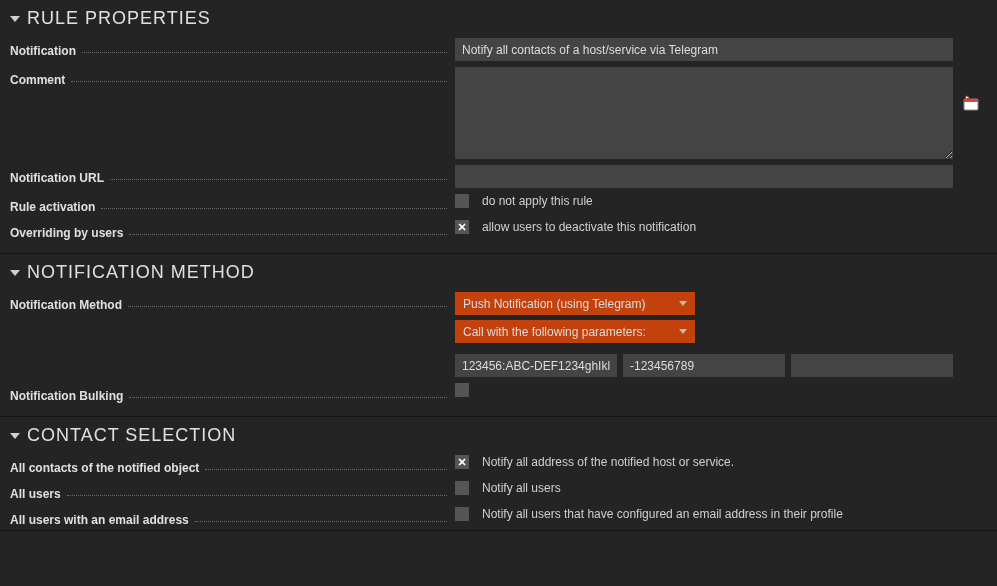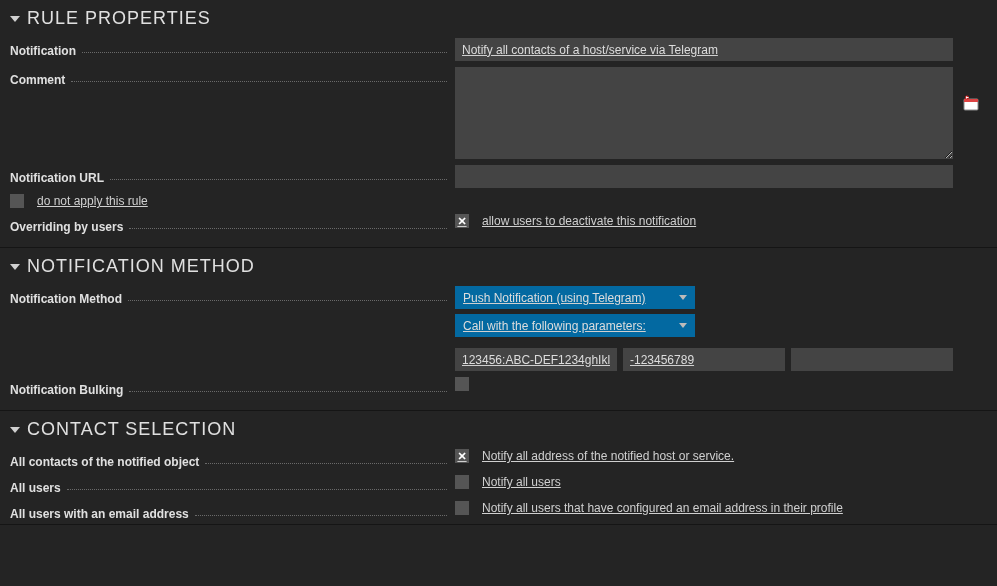--- a/index.html
+++ b/index.html
@@ -57,21 +57,20 @@
   height: 1px;
   position: relative;
   top: -2px;
 }
 .ctrl-col {
   flex: 1;
   display: flex;
   flex-direction: column;
   gap: 5px;
   position: relative;
-  text-decoration: underline;
 }
 .inline-row {
   display: flex;
   align-items: center;
   gap: 13px;
 }
 input.txt {
   background: #444;
   border: none;
   color: #ddd;
@@ -112,21 +111,21 @@
   color: #fff;
   font-size: 11px;
   font-weight: bold;
   line-height: 1;
 }
 .cb-label {
   color: #d0d0d0;
   cursor: pointer;
 }
 .select {
-  background: #0369a1;
+  background: #c2410c;
   border: none;
   color: #ddd;
   font-size: 12px;
   padding: 4px 28px 4px 8px;
   height: 23px;
   display: inline-flex;
   align-items: center;
   position: relative;
   cursor: pointer;
   min-width: 240px;
@@ -199,20 +198,24 @@
     <div class="label-col">
       <span class="label-text">Notification URL</span>
       <span class="dots"></span>
     </div>
     <div class="ctrl-col">
       <input class="txt" type="text" value="" style="">
     </div>
   </div>
 
   <div class="row">
+    <div class="label-col">
+      <span class="label-text">Rule activation</span>
+      <span class="dots"></span>
+    </div>
     <div class="ctrl-col">
       <div class="inline-row">
         <span class="checkbox"></span>
         <span class="cb-label">do not apply this rule</span>
       </div>
     </div>
   </div>
 
   <div class="row">
     <div class="label-col">

